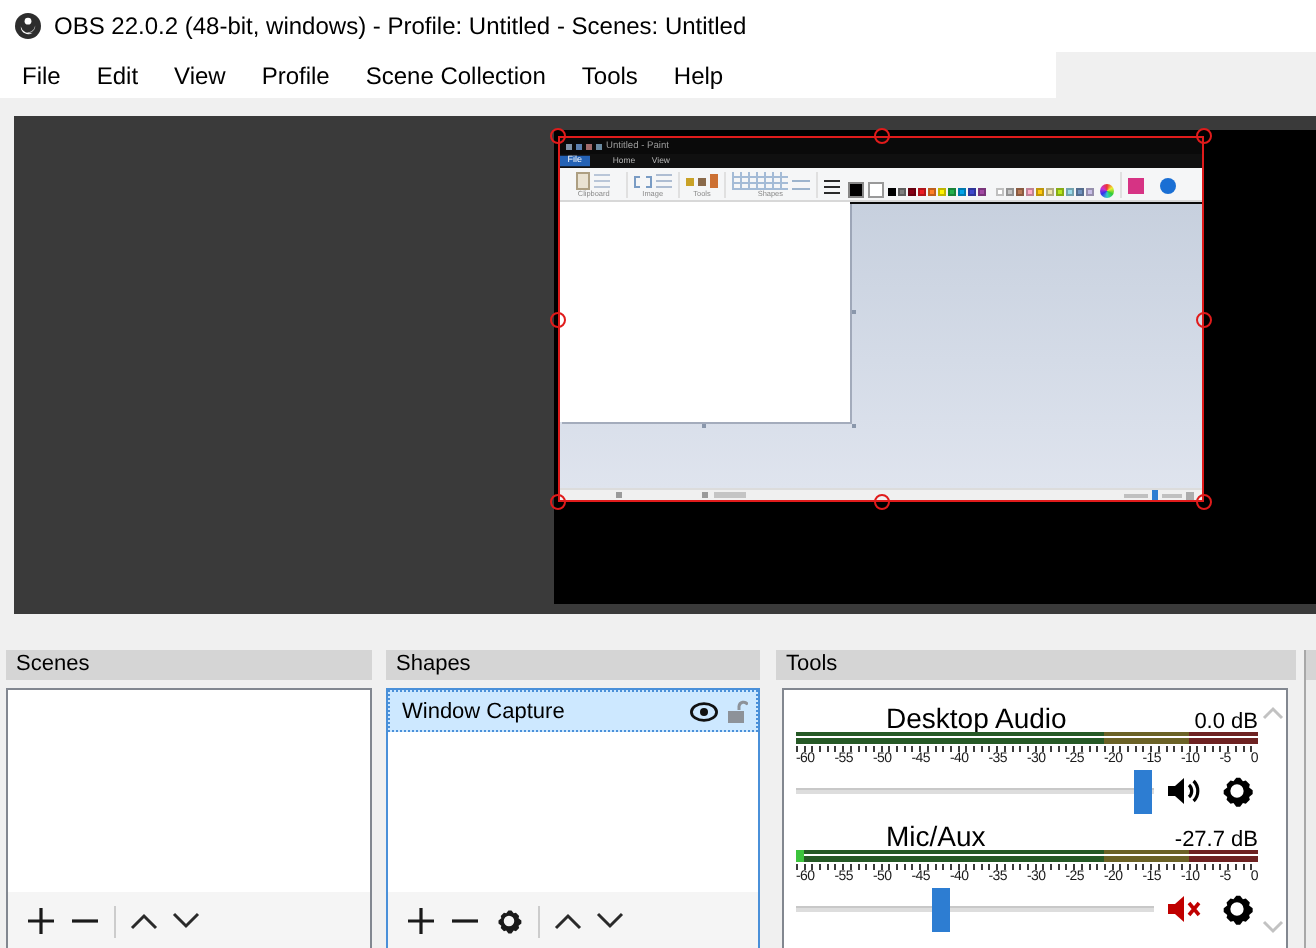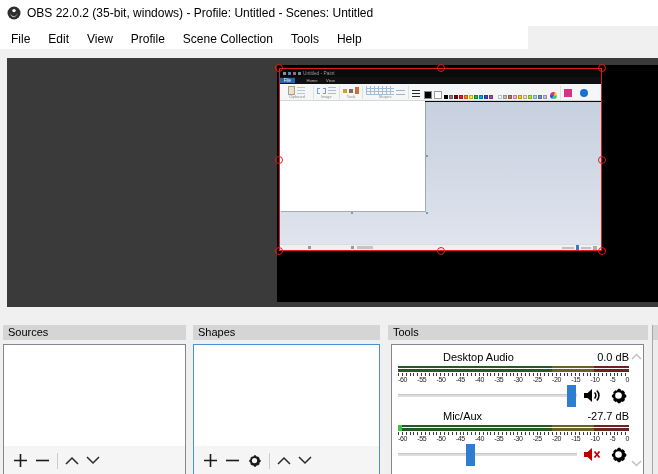--- a/index.html
+++ b/index.html
@@ -62,21 +62,21 @@
   .item-source { background:#cde8ff; border:1px dotted #4a90d9; color:#000; }
   .dock-toolbar { position:absolute; left:0; right:0; bottom:0; height:29px; background:#f5f5f5;
                   display:flex; align-items:center; gap:7px; padding-left:9px; }
   .tsep { width:1px; height:16px; background:#cccccc; }
   .ticon { display:flex; align-items:center; }
 
   
   .mixer-body { padding:6px 0 0 6px; }
   .channel { width:231px; margin-bottom:3px; }
   .ch-head { display:flex; justify-content:space-between; align-items:baseline; height:13px; }
-  .ch-name { font-size:11px; color:#000;padding-left:45px; }
+  .ch-name { font-size:14px; color:#000;padding-left:45px; }
   .ch-val { font-size:11px; color:#000; }
   .meter { position:relative; width:231px; margin-top:2px; }
   .strip { width:100%; background:linear-gradient(90deg,#265926 0 66.6%,#6b6226 66.6% 85%,#6e2222 85% 100%); }
   .strip.s1 { height:2px; margin-bottom:1px; }
   .strip.s2 { height:3px; }
   .live { position:absolute; left:0; top:0; bottom:0; width:4px; background:#3cc43c; }
   .ticks { width:231px; height:3px; margin-top:1px;
            background:repeating-linear-gradient(90deg,#3c3c3c 0 1px,transparent 1px 3.85px); }
   .tick-labels { width:231px; display:flex; justify-content:space-between; margin-top:0px; }
   .tick-labels span { font-size:7px; color:#1a1a1a; letter-spacing:-0.3px; }
@@ -93,21 +93,21 @@
 </head>
 <body>
 
 <div class="titlebar">
   <svg width="14" height="14" viewBox="0 0 14 14">
     <circle cx="7" cy="7" r="6.5" fill="#2d2d2d"></circle>
     <circle cx="7" cy="4.6" r="1.7" fill="#ffffff"></circle>
     <path d="M3.4 7.2 A3.8 3.8 0 0 0 9.4 10.4 A4.6 4.6 0 0 1 3.4 7.2" fill="#ffffff"></path>
     <path d="M10.6 6.8 A3.4 3.4 0 0 1 5.4 9.9 A3.9 3.9 0 0 0 10.6 6.8" fill="#bdbdbd"></path>
   </svg>
-  <span class="tb-text">OBS 22.0.2 (35-bit, windows) - Profile: Untitled - Scenes: Untitled</span>
+  <span class="tb-text">OBS 22.0.2 (48-bit, windows) - Profile: Untitled - Scenes: Untitled</span>
 </div>
 
 <div class="menubar">
   <div data-each="menu.items"><span>File</span><span>Edit</span><span>View</span><span>Profile</span><span>Scene Collection</span><span>Tools</span><span>Help</span></div>
 </div>
 <div class="menugap"></div>
 
 <div class="preview">
   <div class="canvas-black">
 
@@ -215,21 +215,21 @@
       <div class="handle" style="left:-4px;top:50%;margin-top:-4px"></div>
       <div class="handle" style="right:-4px;top:50%;margin-top:-4px"></div>
       <div class="handle" style="left:-4px;bottom:-4px"></div>
       <div class="handle" style="left:50%;margin-left:-4px;bottom:-4px"></div>
       <div class="handle" style="right:-4px;bottom:-4px"></div>
     </div>
   </div>
 </div>
 
 <div class="dock-header" style="left:3px;width:183px">
-  <span>Sources</span>
+  <span>Scenes</span>
 </div>
 <div class="dock-body" style="left:3px;width:183px">
   <div class="dock-toolbar">
     <span class="ticon">
       <svg width="15" height="15" viewBox="0 0 15 15">
           <path d="M7.5 1v13M1 7.5h13" stroke="#1a1a1a" stroke-width="1.6"></path>
         </svg>
     </span>
     <span class="ticon">
       <svg width="15" height="15" viewBox="0 0 15 15">
@@ -247,20 +247,33 @@
           <path d="M1 1 L7 7 L13 1" fill="none" stroke="#2a2a2a" stroke-width="1.5"></path>
         </svg>
     </span>
   </div>
 </div>
 
 <div class="dock-header" style="left:193px;width:187px">
   <span>Shapes</span>
 </div>
 <div class="dock-body focused" style="left:193px;width:187px">
+  <div class="list-item item-source">
+    <span>Window Capture</span>
+    <span style="margin-left:auto;display:flex;align-items:center;gap:4px">
+      <svg width="14" height="10" viewBox="0 0 14 10">
+        <ellipse cx="7" cy="5" rx="6.3" ry="4.2" fill="none" stroke="#111" stroke-width="1.4"></ellipse>
+        <circle cx="7" cy="5" r="2" fill="#111"></circle>
+      </svg>
+      <svg width="11" height="12" viewBox="0 0 11 12">
+        <rect x="1" y="5.5" width="8" height="6" fill="#8d9299"></rect>
+        <path d="M6.5 5 V3.2 a2.3 2.3 0 0 1 4.3 -0.9" fill="none" stroke="#8d9299" stroke-width="1.5"></path>
+      </svg>
+    </span>
+  </div>
   <div class="dock-toolbar">
     <span class="ticon">
       <svg width="15" height="15" viewBox="0 0 15 15">
           <path d="M7.5 1v13M1 7.5h13" stroke="#1a1a1a" stroke-width="1.6"></path>
         </svg>
     </span>
     <span class="ticon">
       <svg width="15" height="15" viewBox="0 0 15 15">
           <path d="M1 7.5h13" stroke="#1a1a1a" stroke-width="1.6"></path>
         </svg>

